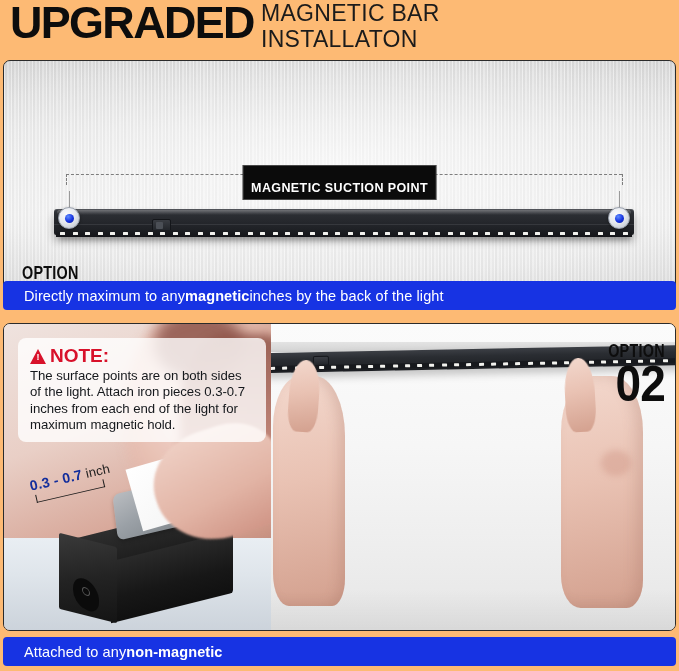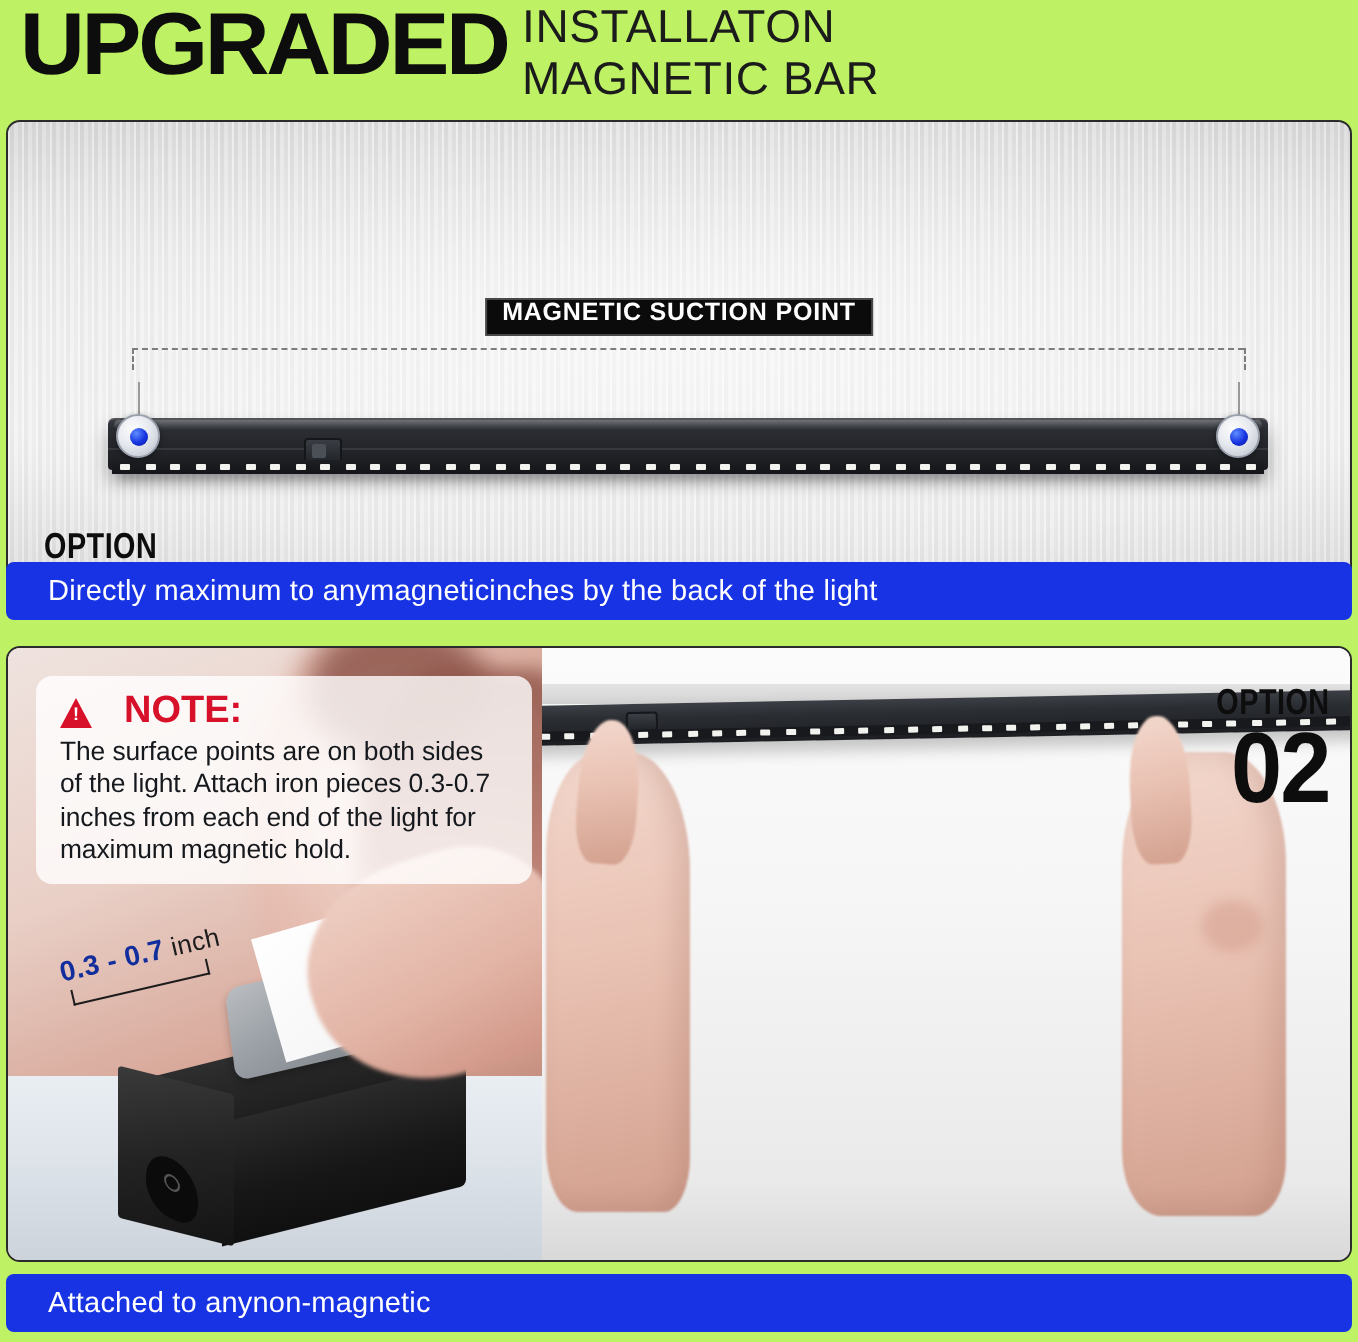--- a/index.html
+++ b/index.html
@@ -2,21 +2,21 @@
 <html><head>
 <meta charset="utf-8">
 <style>
   * { box-sizing: border-box; margin: 0; padding: 0; }
   html, body {
     width: 679px; height: 671px;
     background: #ffffff;
     font-family: "Liberation Sans", sans-serif;
     overflow: hidden;
   }
-  .page { position: relative; width: 679px; height: 671px; background: #bef264; }
+  .page { position: relative; width: 679px; height: 671px; background: #fdba74; }
 
   
   .header {
     position: absolute; left: 0; top: 0; width: 679px; height: 56px;
     display: flex; align-items: flex-start; padding-left: 10px; padding-top: 1px;
   }
   .hdr-main {
     font-size: 44px; line-height: 44px; font-weight: 800; letter-spacing: -1.6px;
     color: #0d0d0d; font-family: "Liberation Sans", sans-serif;
     transform: scaleX(1.02); transform-origin: left center;
@@ -55,24 +55,24 @@
     border-top: 1px dashed #7d7d7d;
   }
   .dash-tick-l, .dash-tick-r {
     position: absolute; top: 113px; width: 0; height: 11px;
     border-left: 1px dashed #7d7d7d;
   }
   .dash-tick-l { left: 62px; }
   .dash-tick-r { left: 618px; }
 
   .suction-label {
-    position: absolute; top: 88px; left: 50%; transform: translateX(-50%);
+    position: absolute; top: 104px; left: 50%; transform: translateX(-50%);
     background: #0b0b0b; color: #fff;
     font-size: 12.5px; font-weight: 700; letter-spacing: 0.4px;
-    padding: 0 9px 5px 9px; white-space: nowrap;
+    padding: 16px 9px 5px 9px; white-space: nowrap;
     box-shadow: 0 0 0 1px rgba(255,255,255,0.25) inset;
   }
 
   
   .lightbar-wrap { position: absolute; left: 50px; top: 146px; width: 580px; height: 40px; }
   .bar-body {
     position: absolute; left: 0; top: 2px; width: 580px; height: 26px;
     background: linear-gradient(180deg, #3b3e44 0%, #2c2f34 18%, #24262b 55%, #1a1c20 100%);
     border-radius: 3px 3px 2px 2px;
     box-shadow: 0 1px 0 rgba(255,255,255,0.12) inset, 0 6px 9px rgba(0,0,0,0.30);
@@ -148,21 +148,21 @@
 
   
   .banner {
     position: absolute; left: 3px; width: 673px; height: 29px;
     background: #1733e3; border-radius: 4px;
     display: flex; align-items: center; padding-left: 21px;
     color: #ffffff; font-size: 14.5px; letter-spacing: 0.1px;
   }
   .banner.b1 { top: 281px; }
   .banner.b2 { top: 637px; }
-  .banner b { font-weight: 400; }
+  .banner b { font-weight: 700; }
 
   
   .panel2 {
     position: absolute; left: 3px; top: 323px; width: 673px; height: 308px;
     border: 1px solid #2b2b2b; border-radius: 7px; overflow: hidden;
     background: #f2f2f2;
   }
   .p2-left {
     position: absolute; left: 0; top: 0; width: 267px; height: 100%;
     background: linear-gradient(160deg, #efe3df 0%, #e9cfc6 34%, #d8a99b 60%, #c08d80 78%, #d9b6aa 100%);
@@ -248,21 +248,21 @@
     border-bottom: 1.5px solid #1c1c1c;
   }
 
   
   .note-box {
     position: absolute; left: 18px; top: 338px; width: 248px; height: 104px;
     background: rgba(255,255,255,0.80); border-radius: 8px;
     padding: 8px 10px 6px 12px; z-index: 5;
   }
   .note-title {
-    display: flex; align-items: center; gap: 16px;
+    display: flex; align-items: center; gap: 4px;
     color: #d8112a; font-size: 19px; font-weight: 800; line-height: 20px;
     margin-bottom: 2px;
   }
   .warn-tri {
     width: 0; height: 0; border-left: 8px solid transparent; border-right: 8px solid transparent;
     border-bottom: 15px solid #d8112a; position: relative; flex: 0 0 auto;
   }
   .warn-tri::after {
     content: "!"; position: absolute; left: -2px; top: 3px; width: 4px;
     color: #fff; font-size: 9px; font-weight: 800; line-height: 11px; text-align: center;
@@ -330,22 +330,22 @@
   }
 </style>
 </head>
 <body>
 
 <div class="page">
 
   <div class="header">
     <div class="hdr-main">UPGRADED</div>
     <div class="hdr-sub">
+      <div>MAGNETIC BAR</div>
       <div>INSTALLATON</div>
-      <div>MAGNETIC BAR</div>
     </div>
   </div>
 
   <div class="panel1">
     <div class="brushed"></div>
     <div class="vignette1"></div>
 
     <div class="dashline"></div>
     <div class="dash-tick-l"></div>
     <div class="dash-tick-r"></div>

